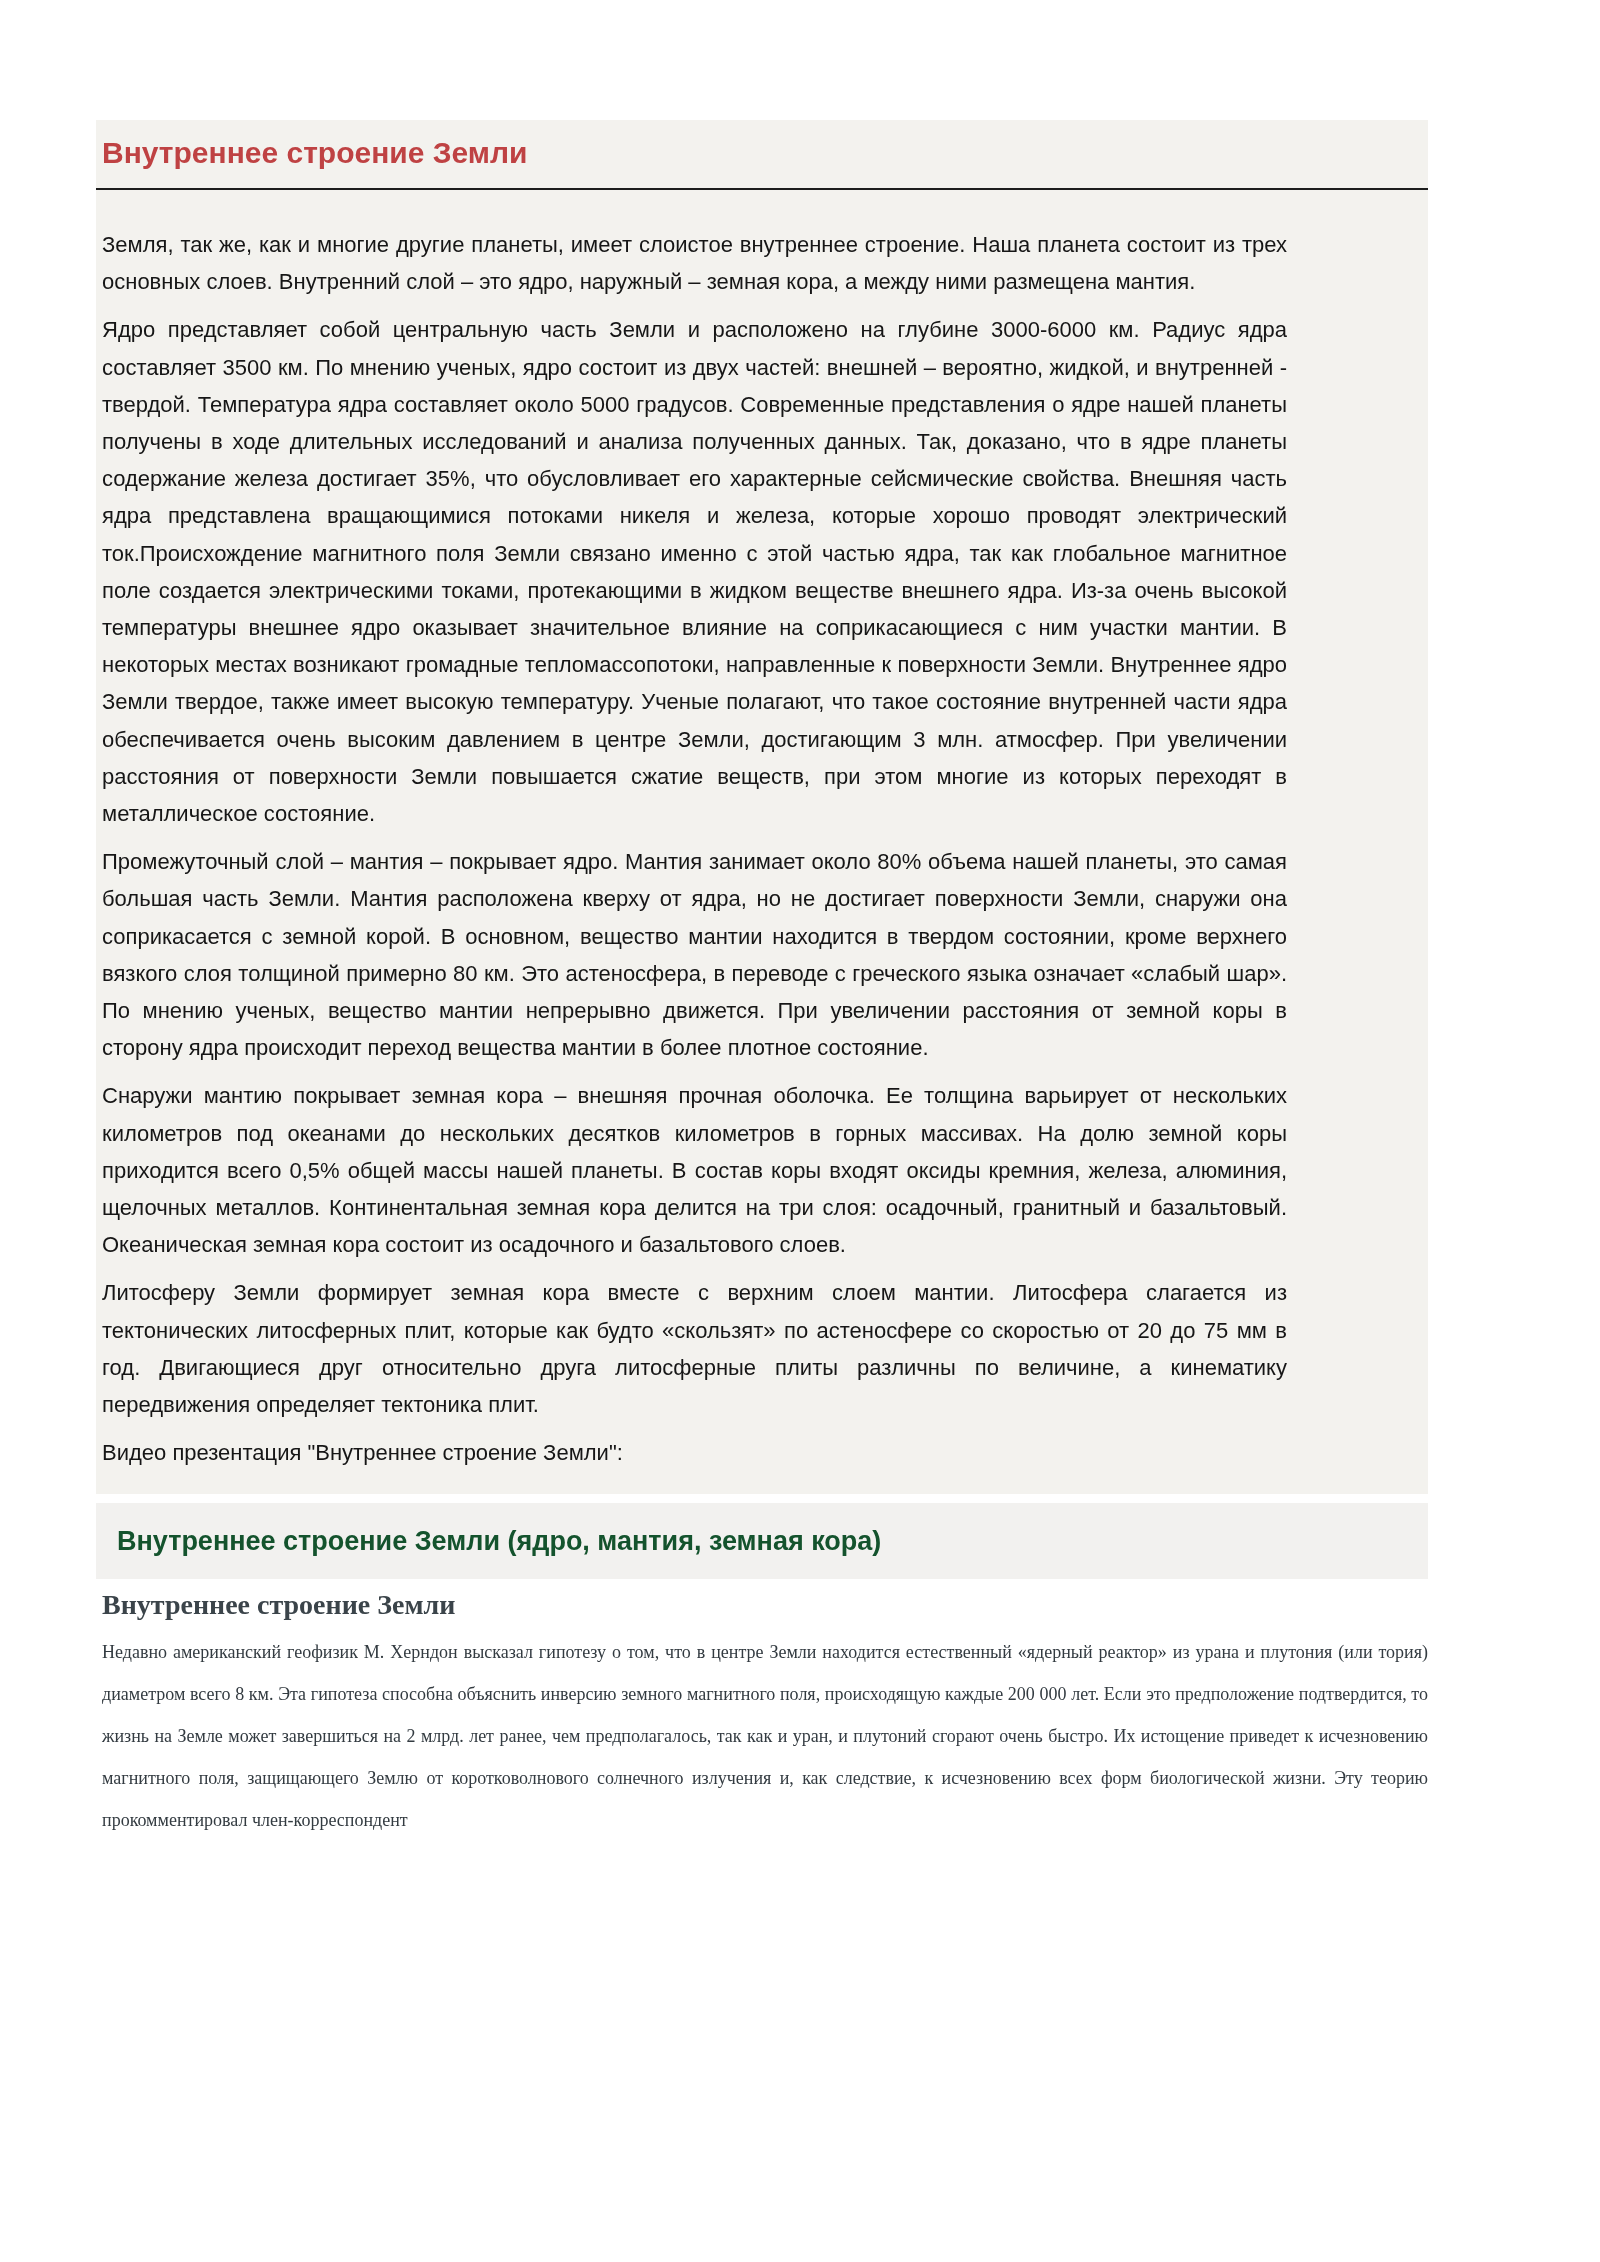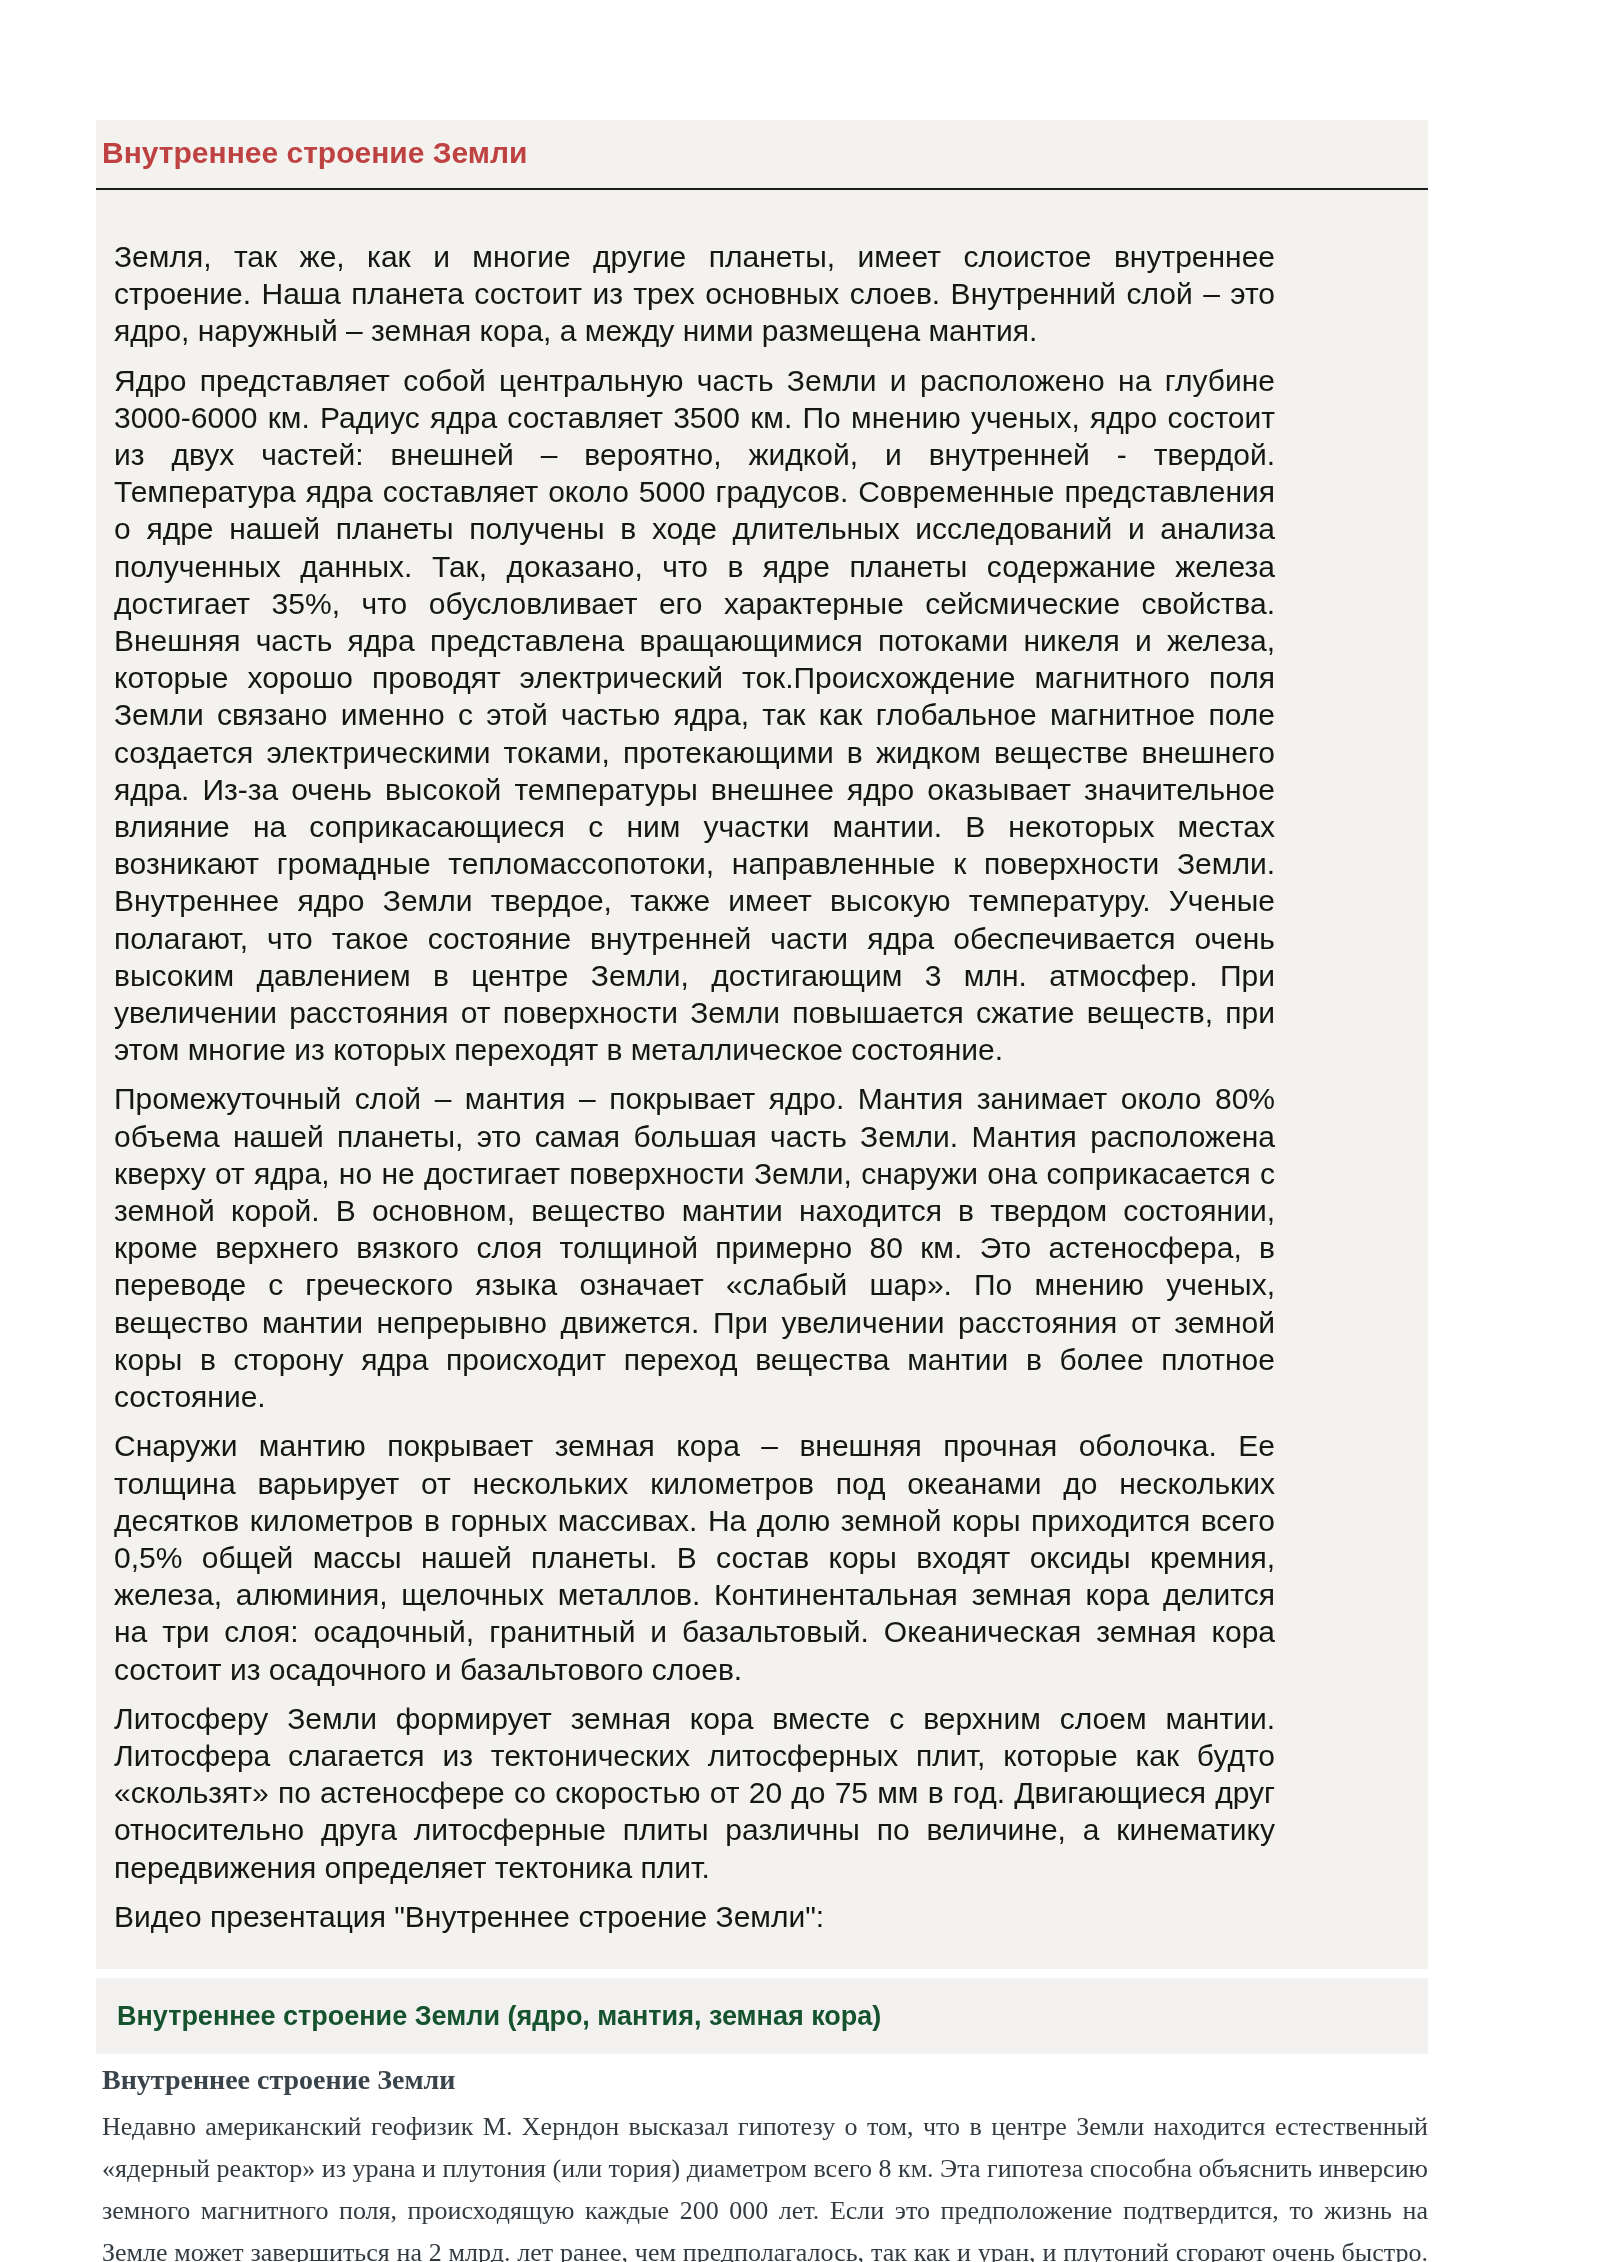--- a/index.html
+++ b/index.html
@@ -35,22 +35,22 @@
     border-top: 2px solid #1d1d1d;
     margin: 16px 0 0 0;
     width: 100%;
     height: 0;
   }
   .article-body {
     box-sizing: border-box;
     padding: 36px 141px 0 6px;
   }
   .article-body p {
-    margin: 12px;
-    font-size: 30px;
+    margin: 0;
+    font-size: 22px;
     line-height: 37.2px;
     text-align: justify;
     color: #161616;
   }
   .article-body p + p {
     margin-top: 11px;
   }
   .article-body p.no-justify {
     text-align: left;
   }
@@ -79,21 +79,21 @@
     margin: 0;
     font-family: "Liberation Serif", "DejaVu Serif", serif;
     font-size: 28px;
     line-height: 36px;
     font-weight: bold;
     color: #3b444a;
   }
   .serif-section p {
     margin: 8px 0 0 0;
     font-family: "Liberation Serif", "DejaVu Serif", serif;
-    font-size: 26px;
+    font-size: 18px;
     line-height: 42px;
     text-align: justify;
     color: #333b41;
   }
 </style>
 </head>
 <body>
 
 <div class="page">
 

